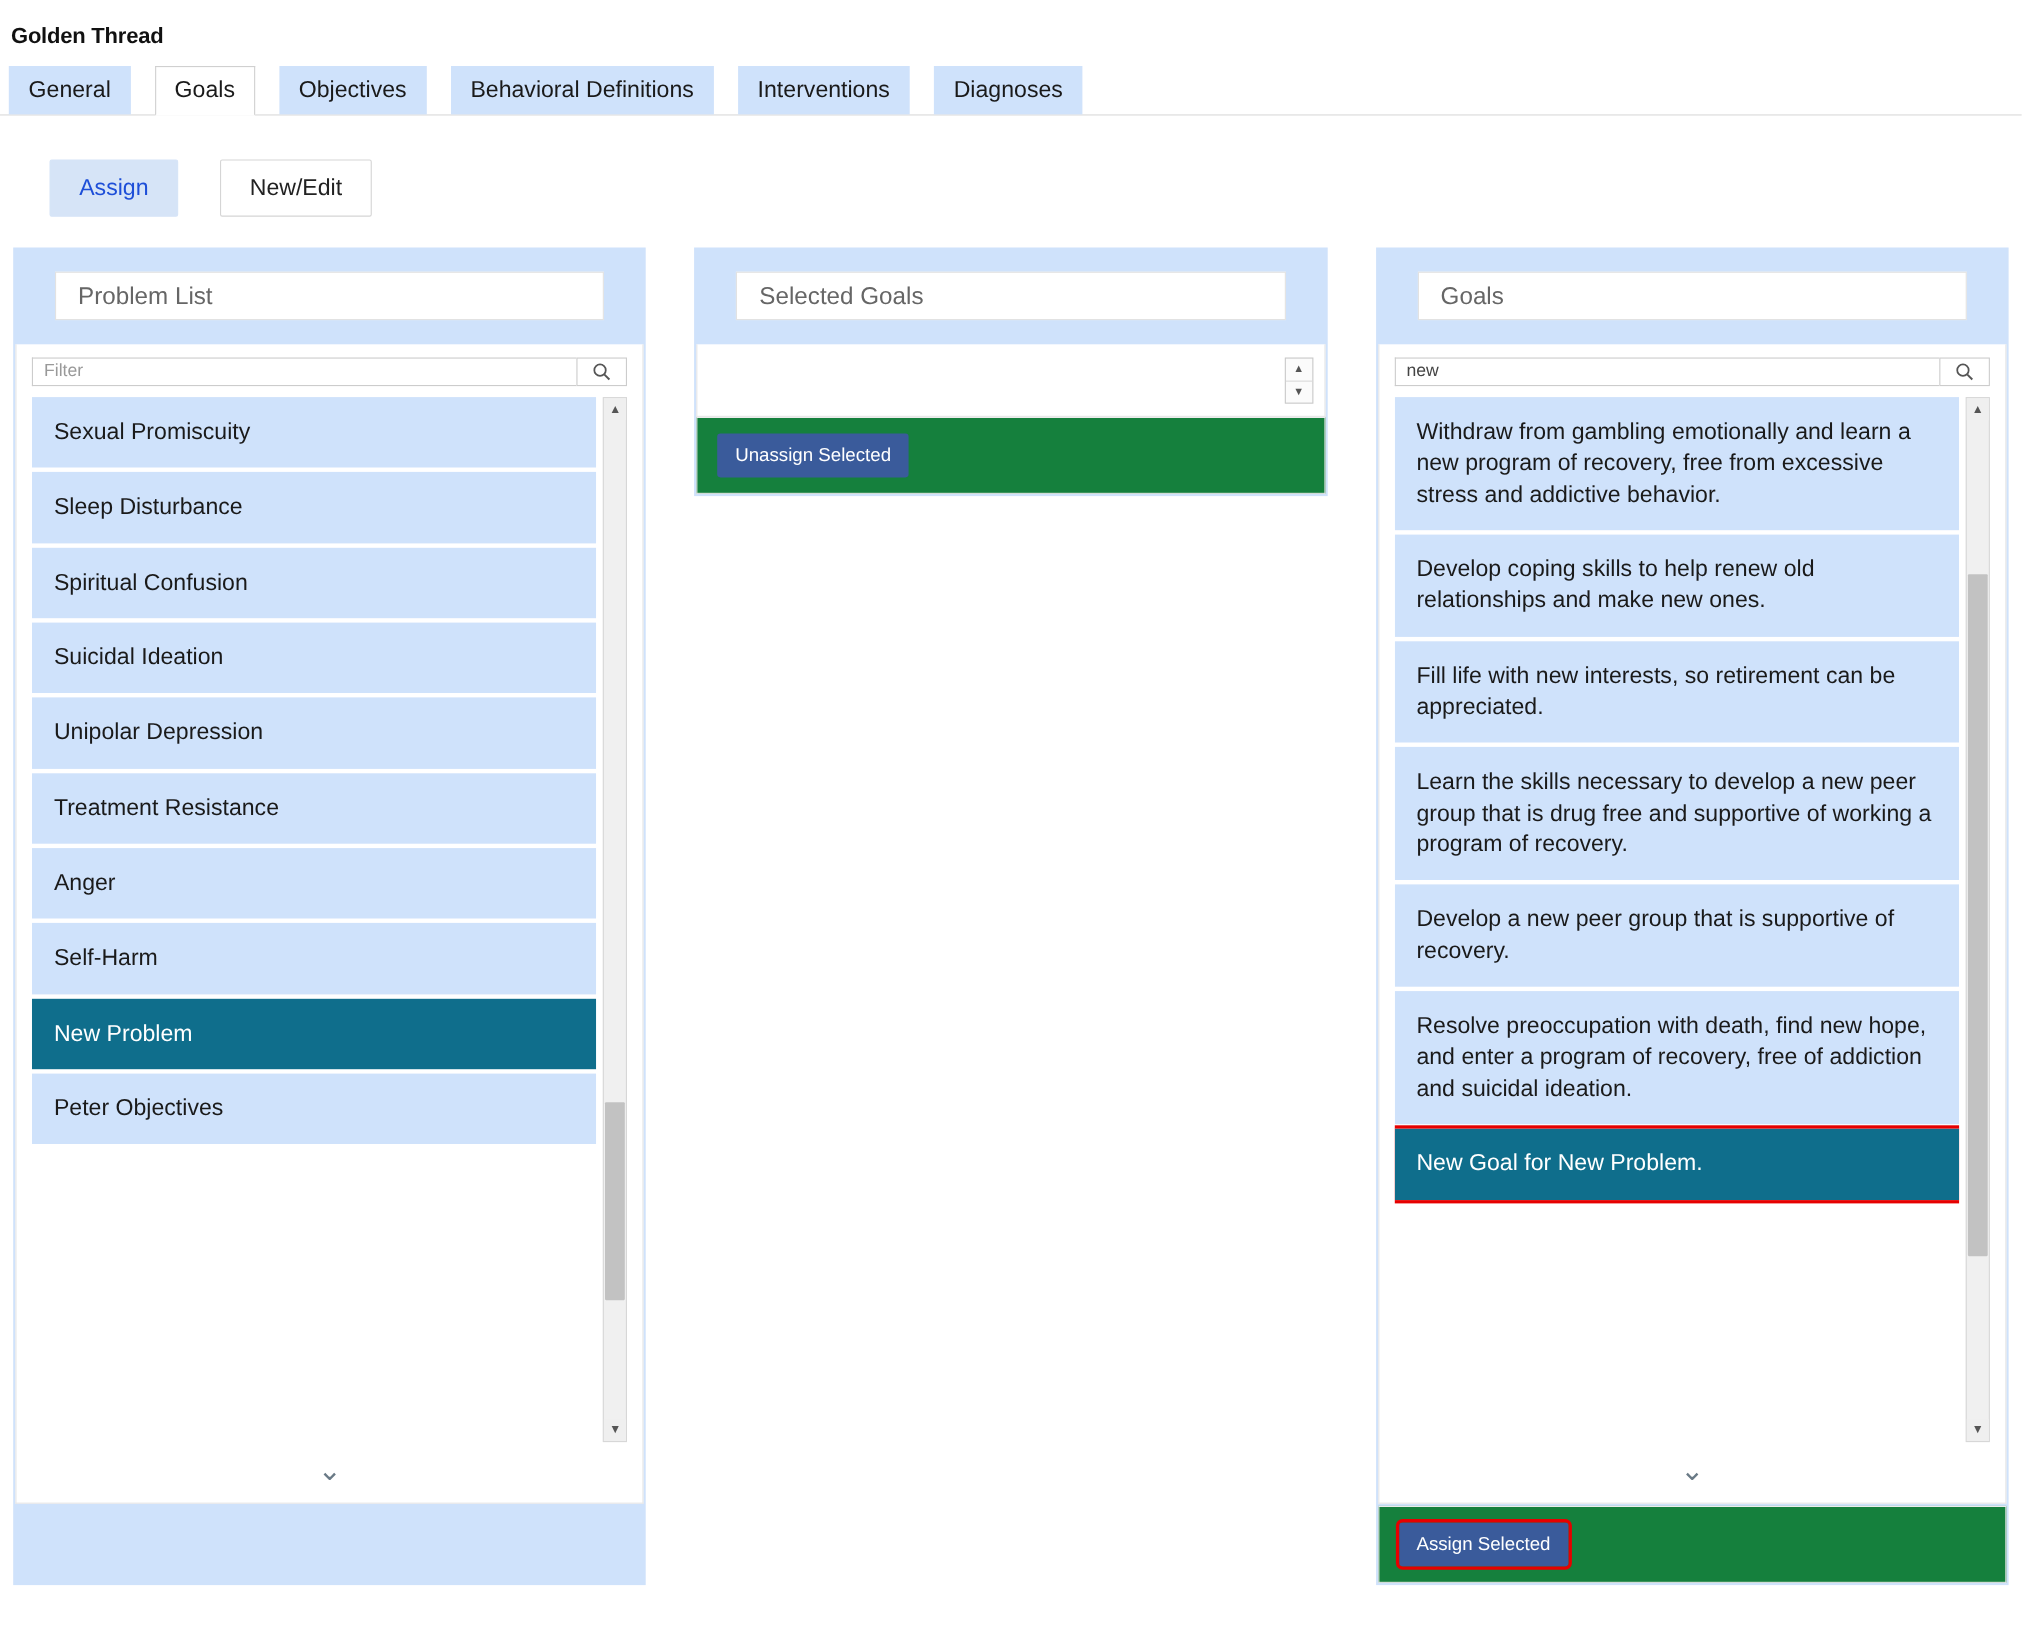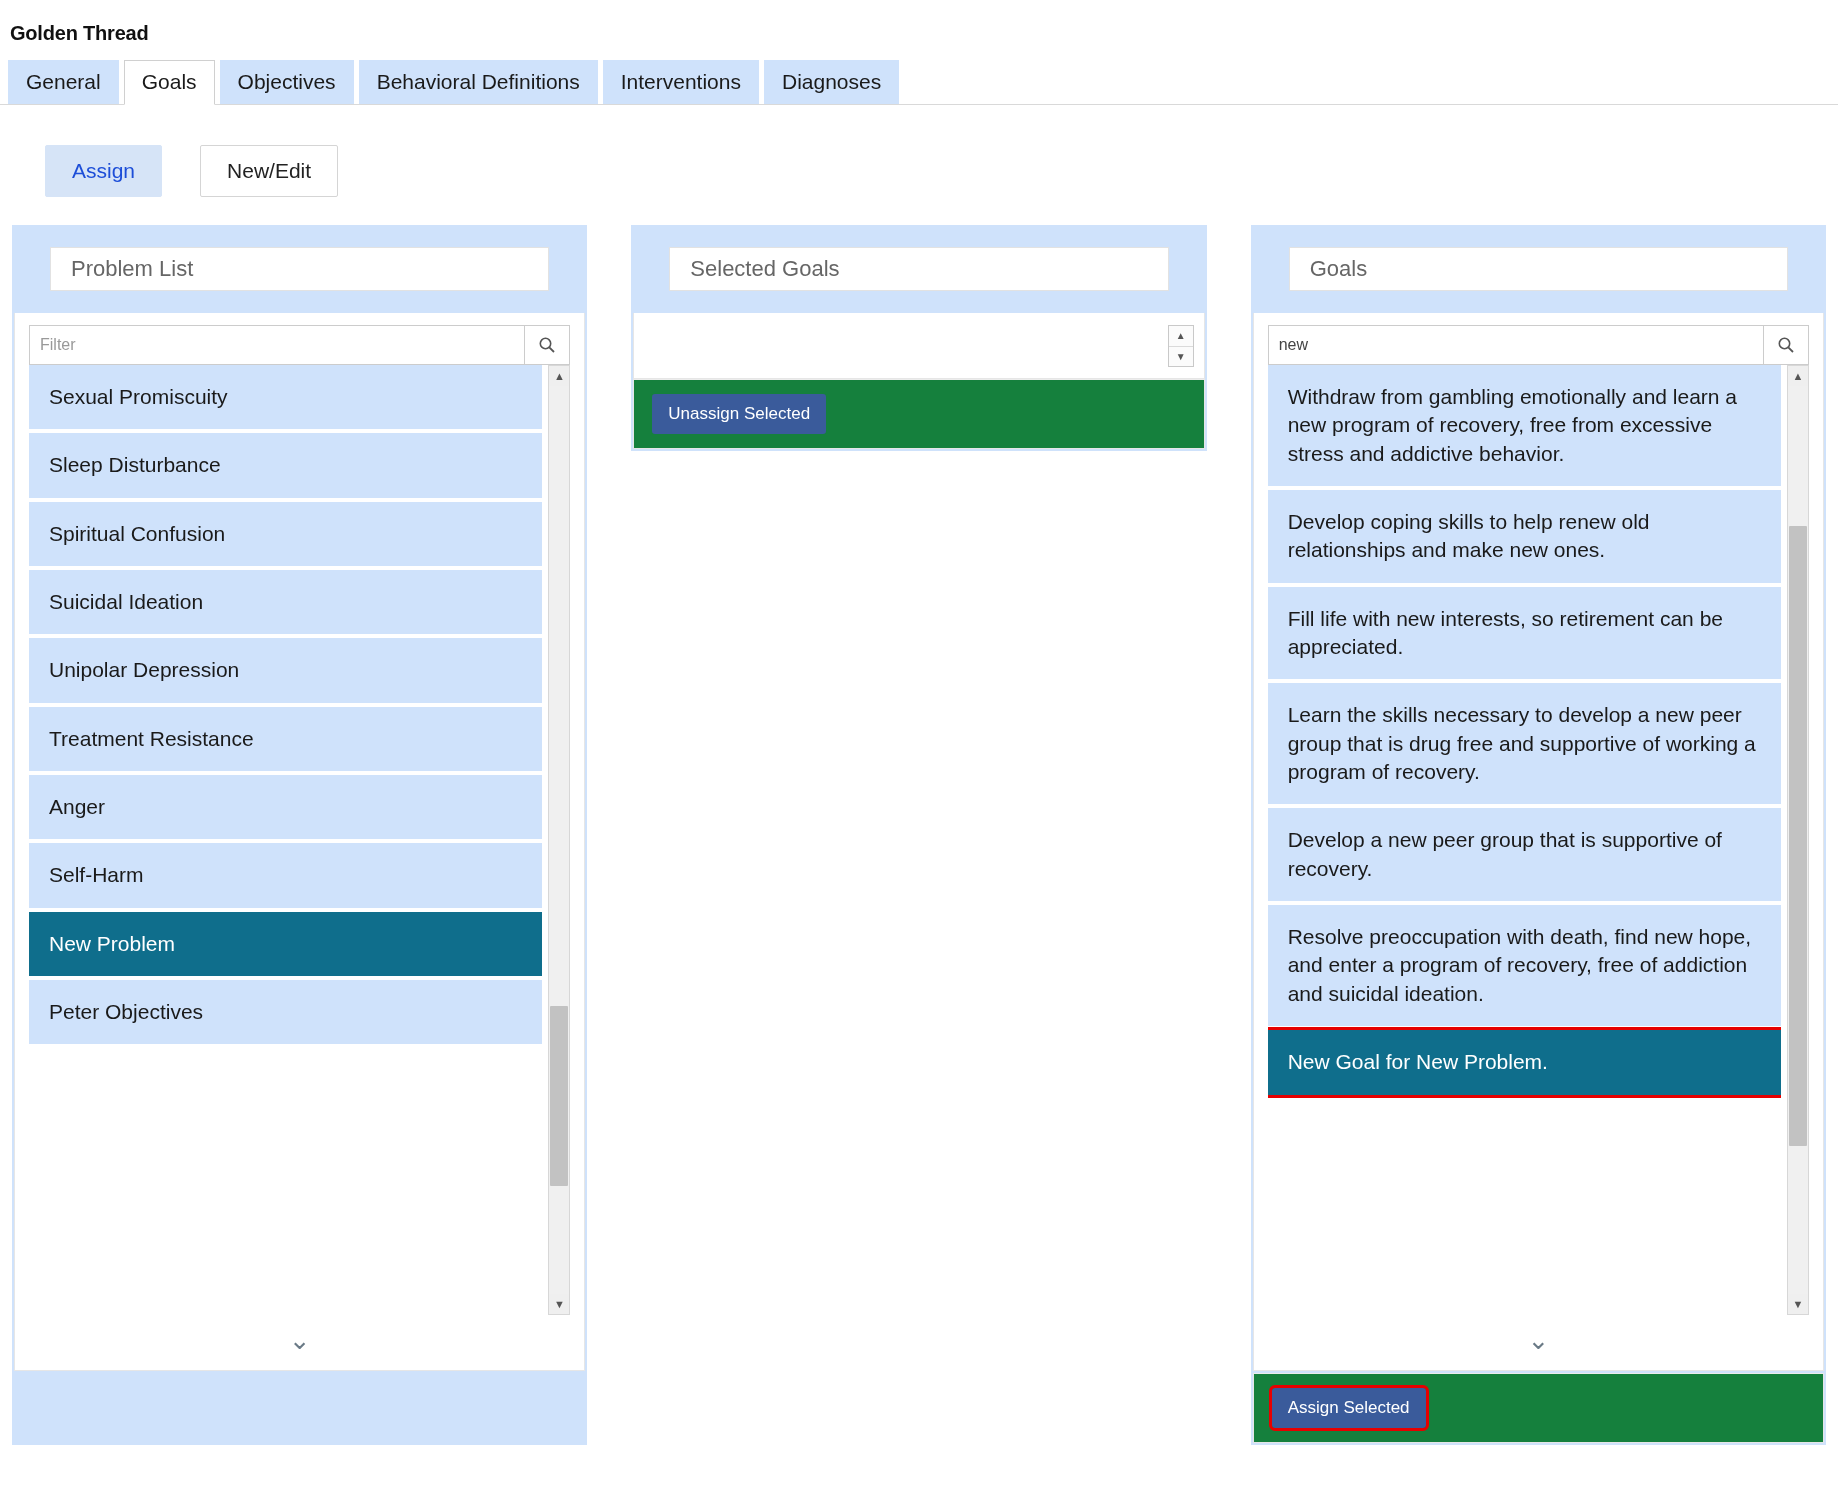--- a/index.html
+++ b/index.html
@@ -25,21 +25,21 @@
     margin: 22px 0 0 10px;
     letter-spacing: -0.2px;
   }
 
   .tab-bar {
     margin-top: 14px;
     padding-left: 8px;
     height: 46px;
     display: flex;
     align-items: flex-end;
-    gap: 5px;
+    gap: 22px;
     border-bottom: 1px solid #d9d9d9;
   }
   .tab {
     font-size: 21px;
     padding: 9px 17px 10px 17px;
     background: #cfe2fb;
     color: #1a1a1a;
     border: 1px solid transparent;
     border-bottom: none;
     line-height: 1.15;
@@ -106,21 +106,22 @@
     border: 1px solid #e6e6e6;
     border-top: none;
     margin: 0 2px 2px 2px;
     padding: 12px 14px 0 14px;
     position: relative;
   }
 
   
   .filter-row {
     display: flex;
-    height: 40px;
+    height: 26px;
+    margin-bottom: 10px;
   }
   .filter-input {
     flex: 1;
     border: 1px solid #cccccc;
     border-right: none;
     font-size: 16px;
     padding: 0 10px;
     color: #444;
     font-family: "Liberation Sans", sans-serif;
     outline: none;

